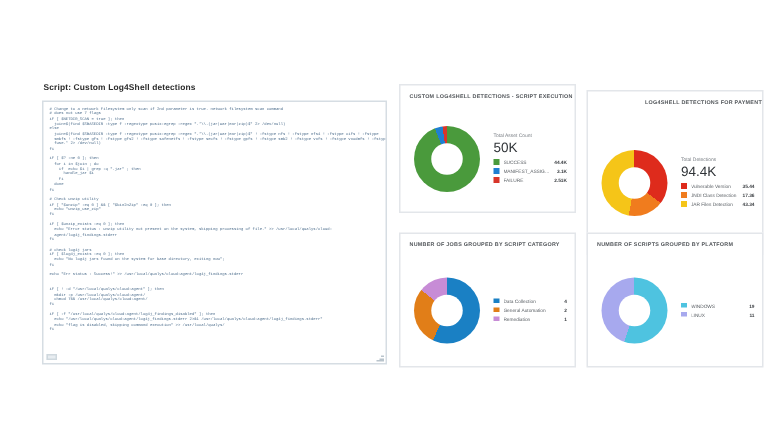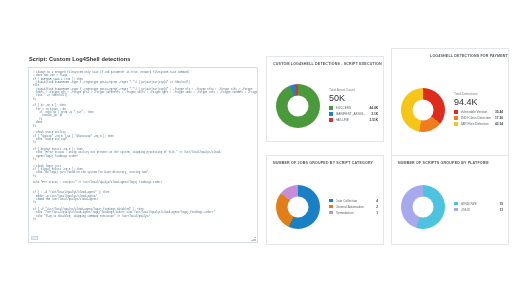--- a/index.html
+++ b/index.html
@@ -268,21 +268,21 @@
             <div class="legend-row">
               <span class="swatch" style="background: rgb(216, 53, 42);"></span>
               <span class="legend-label">FAILURE</span>
               <span class="legend-value">2.51K</span>
             </div>
           </div>
       </div>
     </div>
   </div>
 
-  <div class="panel" id="panel1" style="left:391px; top:48px; width:118px; height:110px;padding-left:32px;">
+  <div class="panel" id="panel1" style="left:391px; top:60px; width:118px; height:110px;padding-left:32px;">
     <div class="panel-title">Log4Shell detections for payment app</div>
     <div class="panel-body">
       <div class="donut-wrap">
         <div class="donut" id="donut1" style="background: conic-gradient(rgb(222, 43, 28) 0deg, rgb(222, 43, 28) 127.58deg, rgb(240, 124, 30) 127.58deg, rgb(240, 124, 30) 190.08deg, rgb(245, 197, 24) 190.08deg, rgb(245, 197, 24) 360deg);"></div>
       </div>
       <div class="legend-wrap">
         <div class="metric-label">Total Detections</div>
         <div class="metric-value">94.4K</div>
         <div id="legend1">
             <div class="legend-row">

